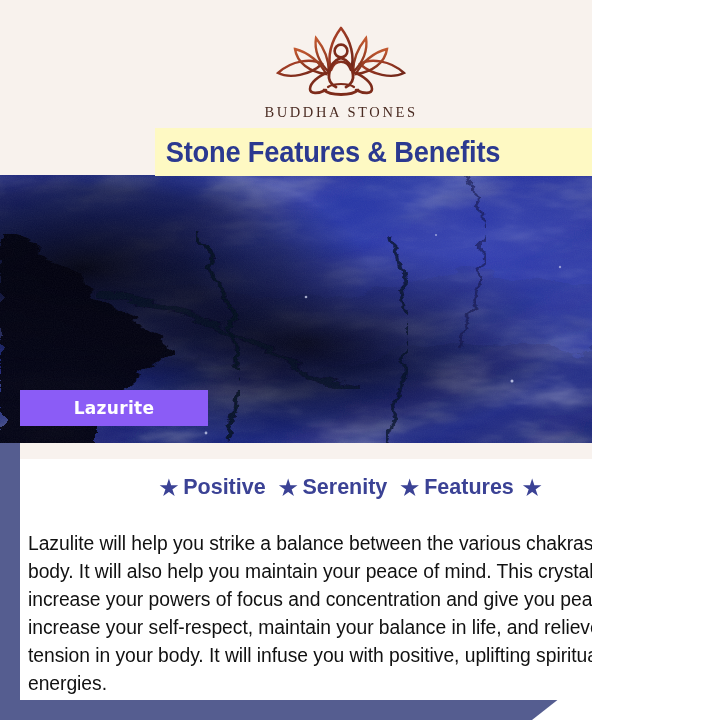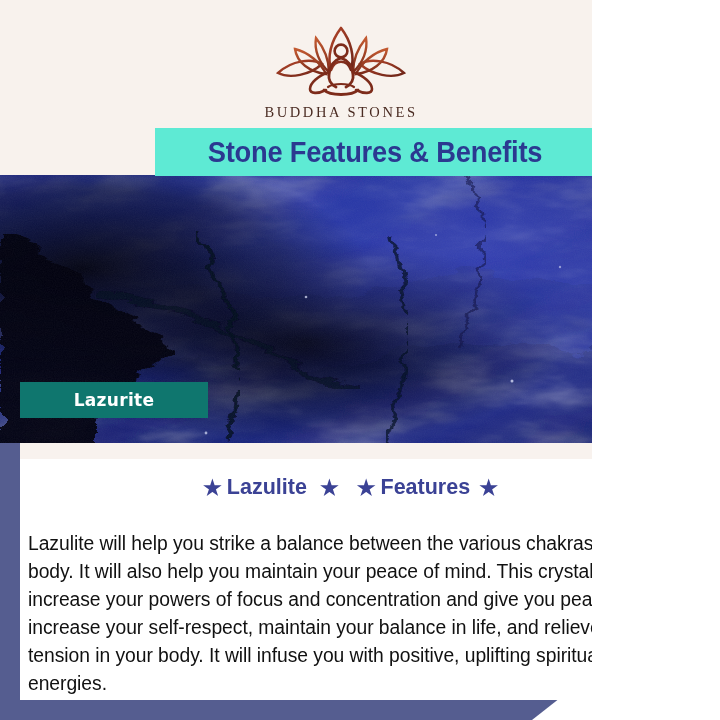--- a/index.html
+++ b/index.html
@@ -42,42 +42,42 @@
   #brand-name{
     margin-top:6px;
     font-family:"Liberation Serif", serif;
     font-size:14.5px;letter-spacing:2.6px;
     color:#4a2b22;font-weight:400;white-space:nowrap;
   }
 
   
   #title-card{
     position:absolute;left:155px;top:128px;width:440px;height:48px;
-    background:#5eead4;
-    display:flex;align-items:center;justify-content:center;
+    background:#fef9c3;
+    display:flex;align-items:center;
     z-index:5;
   }
   #title-text{
     font-family:"Liberation Sans Narrow","Liberation Sans", sans-serif;
     font-size:29px;font-weight:bold;color:#2b3990;
     letter-spacing:-0.2px;white-space:nowrap;
     transform:scaleX(0.94);transform-origin:center;
   }
 
   
   #photo{
     position:absolute;left:0;top:175px;width:682px;height:268px;
     overflow:hidden;background:#141f5e;
   }
   #photo svg{display:block;width:682px;height:268px;}
 
   
   #name-bar{
-    position:absolute;left:20px;top:382px;width:188px;height:36px;
-    background:#0f766e;display:flex;align-items:center;justify-content:center;
+    position:absolute;left:20px;top:390px;width:188px;height:36px;
+    background:#8b5cf6;display:flex;align-items:center;justify-content:center;
     z-index:6;
   }
   #name-text{
     font-family:"DejaVu Sans","Liberation Sans",sans-serif;
     font-size:17px;font-weight:bold;color:#ffffff;letter-spacing:0.3px;
   }
 
   
   #cream-strip{
     position:absolute;left:20px;top:443px;width:662px;height:16px;
@@ -251,24 +251,25 @@
   <div id="name-bar">
     <span id="name-text">Lazurite</span>
   </div>
 
   <div id="cream-strip"></div>
   <div id="content">
 
     <div id="benefits">
       <span class="benefit">
         <span class="star">★</span>
-          <span>Lazulite</span>
-      </span>
-      <span class="benefit">
-        <span class="star">★</span>
+          <span>Positive</span>
+      </span>
+      <span class="benefit">
+        <span class="star">★</span>
+          <span>Serenity</span>
       </span>
       <span class="benefit">
         <span class="star">★</span>
           <span>Features</span>
       </span>
       <span class="benefit">
         <span class="star">★</span>
       </span>
     </div>
 

